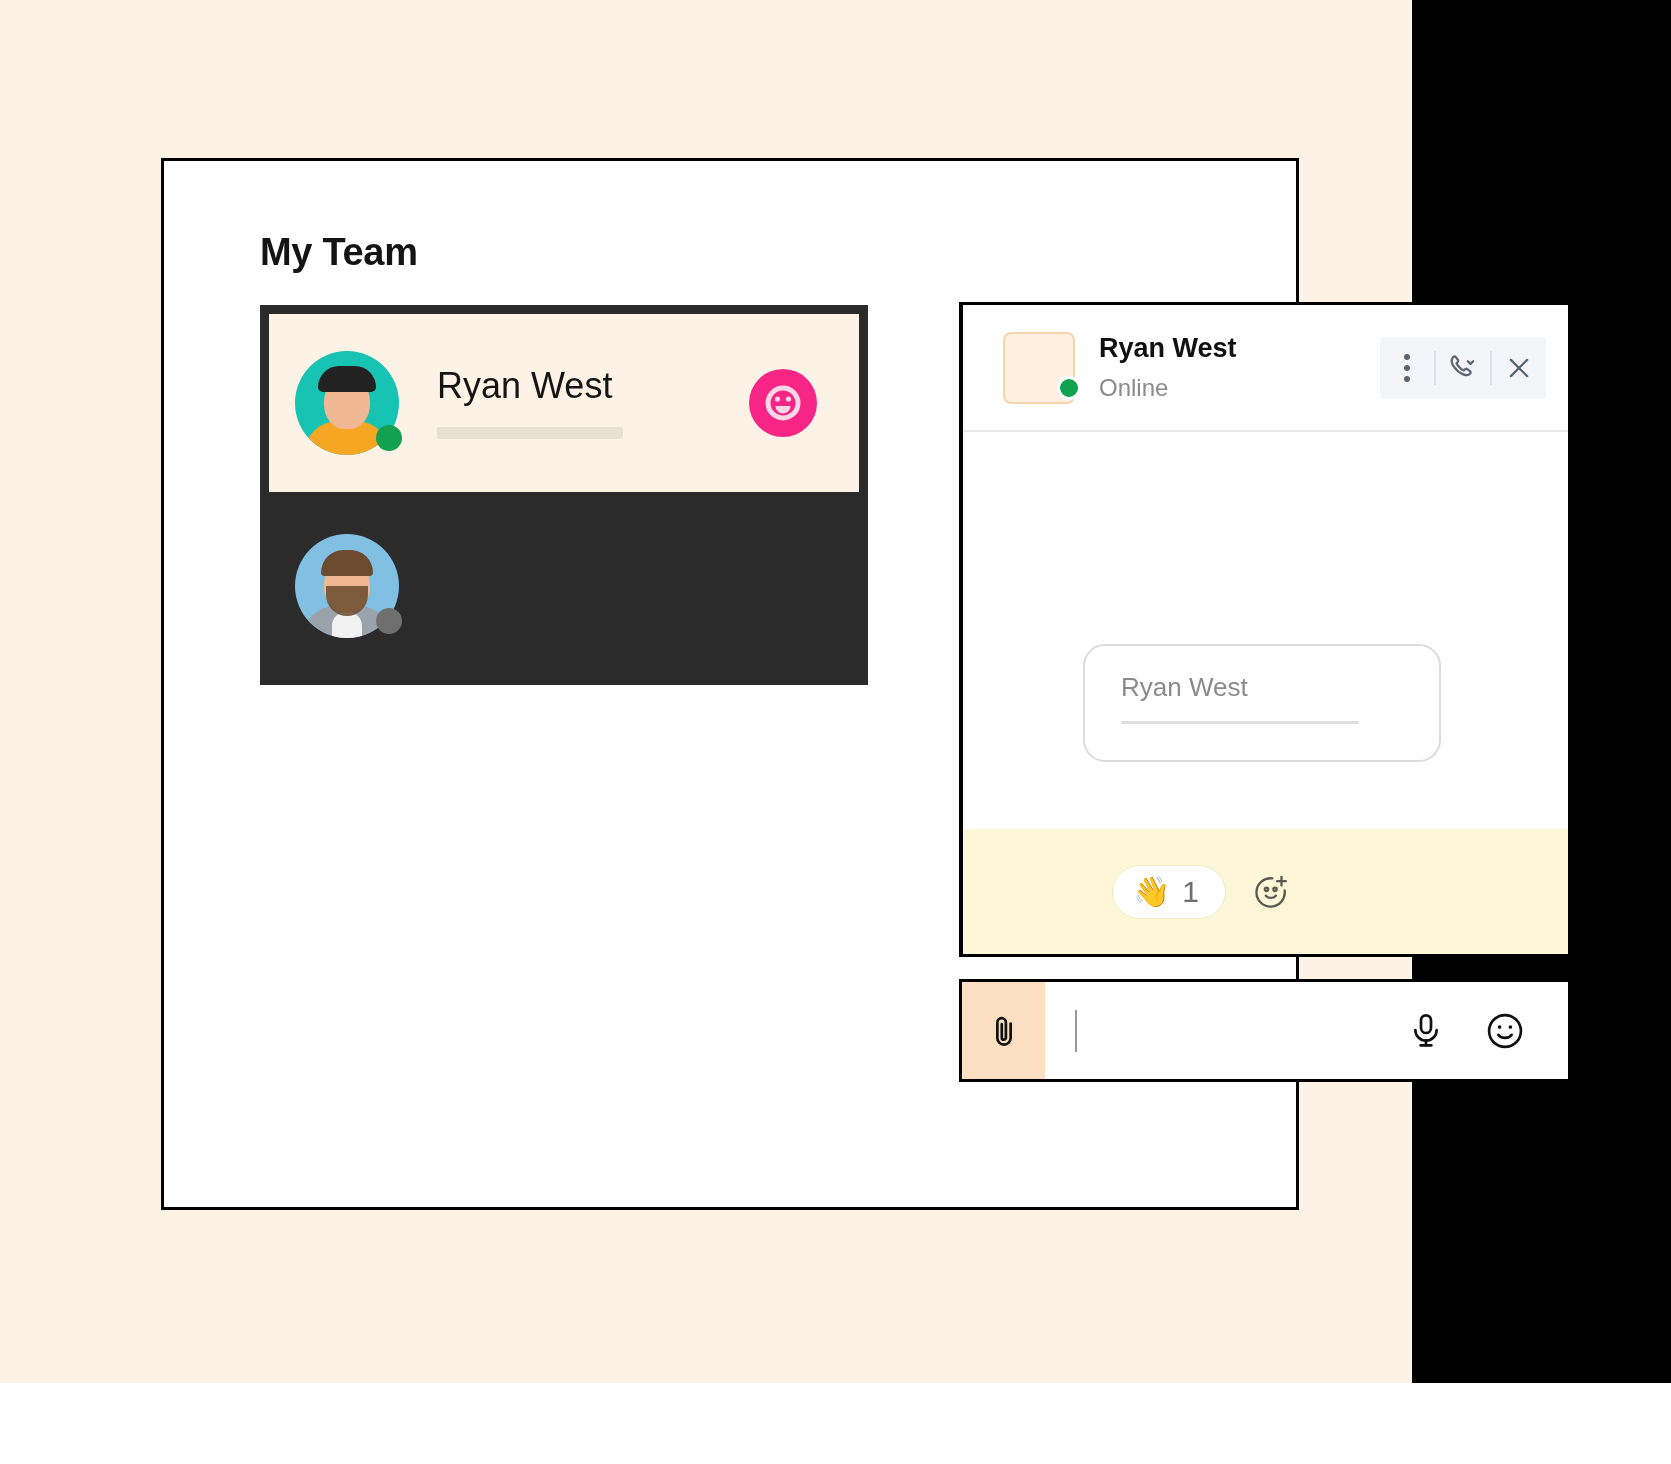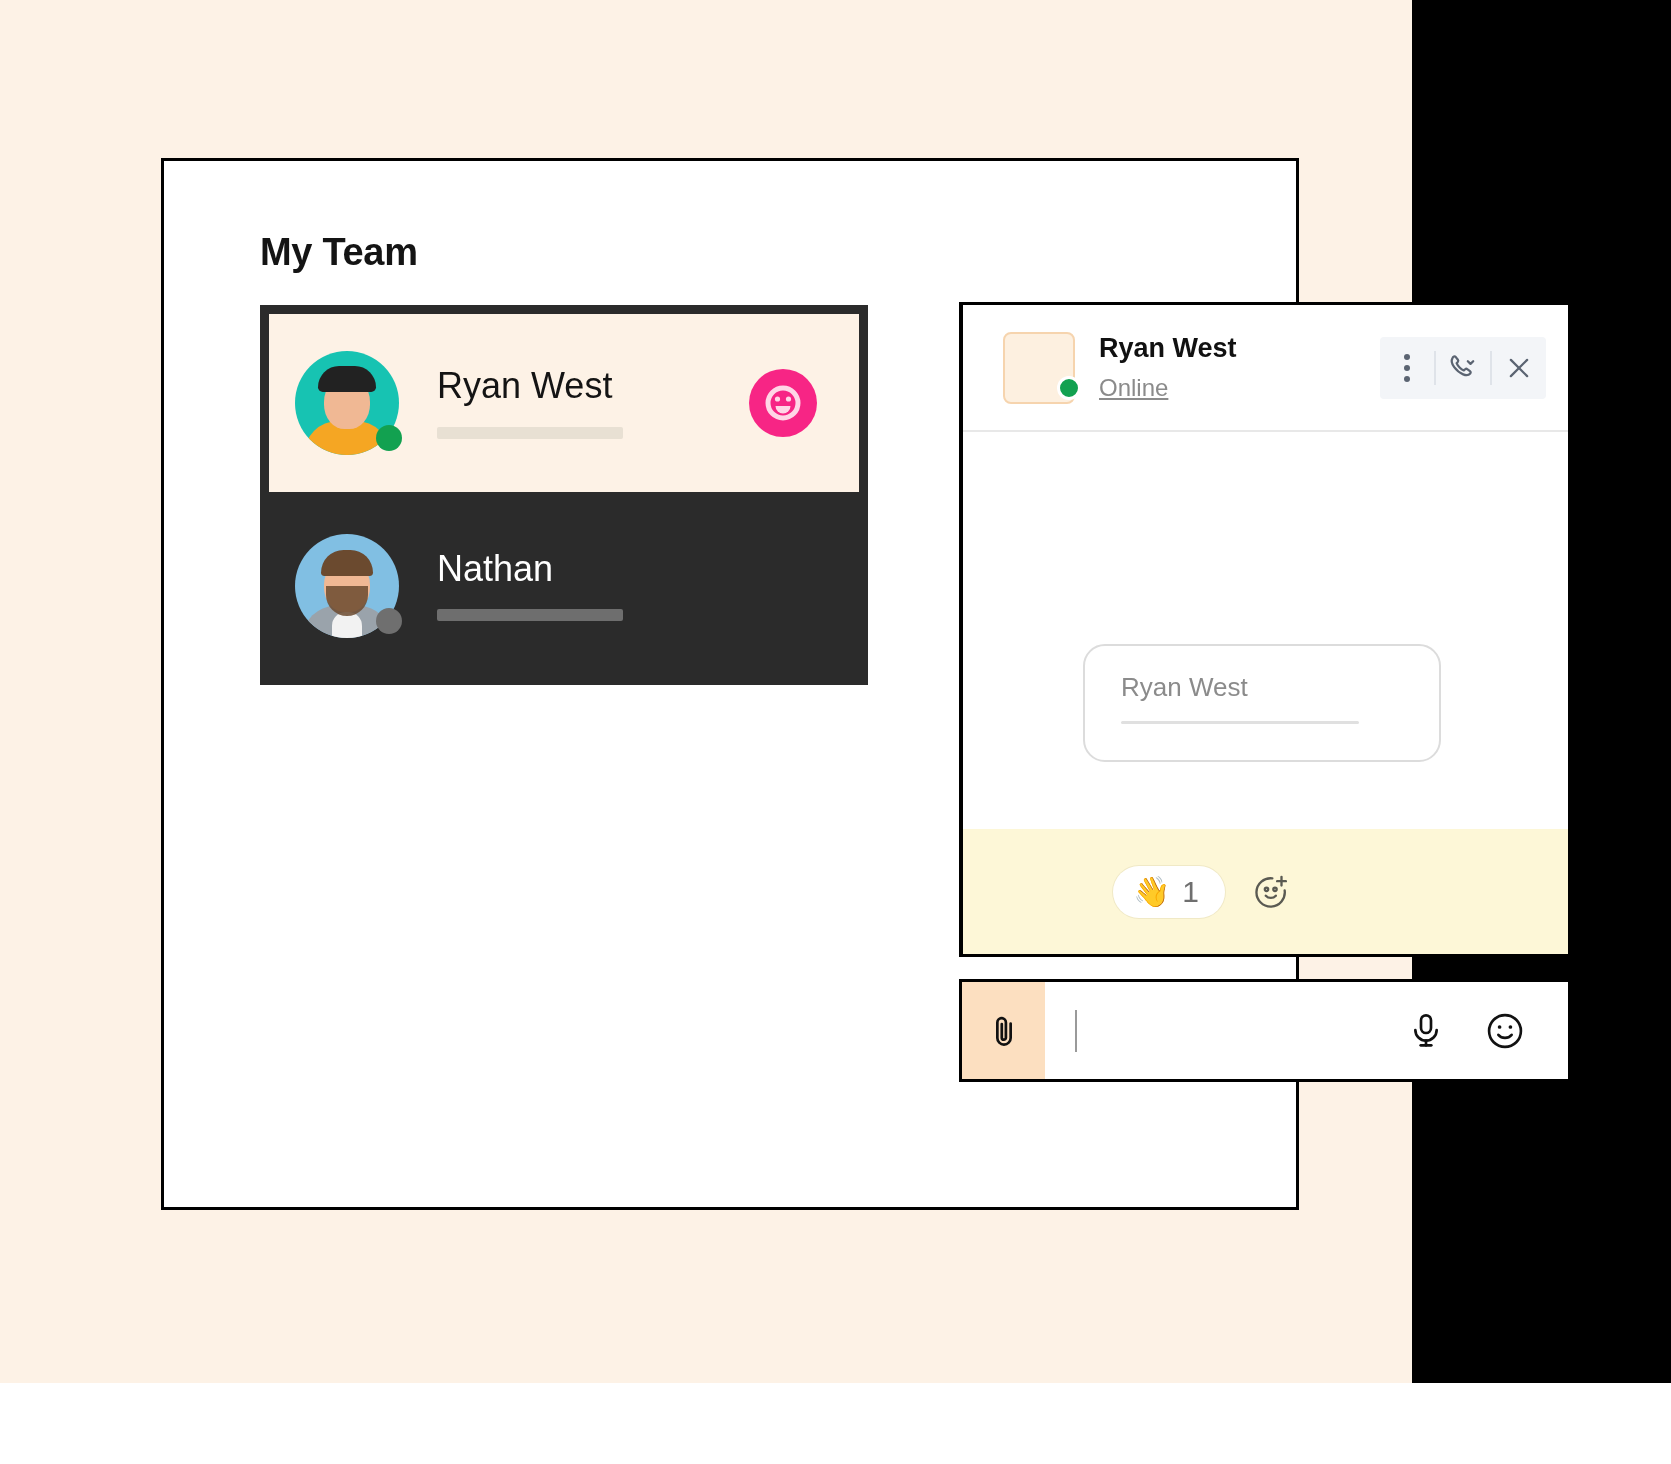--- a/index.html
+++ b/index.html
@@ -204,21 +204,20 @@
     border: 3px solid #ffffff;
   }
   .chat-identity { margin-left: 24px; }
   .chat-name {
     font-size: 27px; font-weight: bold; color: #111;
     line-height: 1.15;
   }
   .chat-status {
     font-size: 24px; color: #8b8b8b;
     margin-top: 10px;
-    text-decoration: underline;
   }
   .header-actions {
     margin-left: auto;
     display: flex; align-items: center;
     background: #f3f5f8;
     border-radius: 4px;
     height: 62px;
   }
   .hdr-btn {
     width: 54px; height: 62px;
@@ -363,24 +362,20 @@
         <div class="avatar-wrap">
           <div class="avatar blue">
             <div class="body-grey"></div>
             <div class="body-white"></div>
             <div class="face"></div>
             <div class="beard"></div>
             <div class="hair-brown"></div>
           </div>
           <div class="status-dot offline"></div>
         </div>
-        <div class="row-text">
-          <div class="row-name">Nathan</div>
-          <div class="row-placeholder-bar"></div>
-        </div>
       </div>
 
     </div>
   </div>
 
   <div class="chat-panel">
 
     <div class="chat-header">
       <div class="chat-avatar-wrap">
         <div class="chat-avatar"></div>

